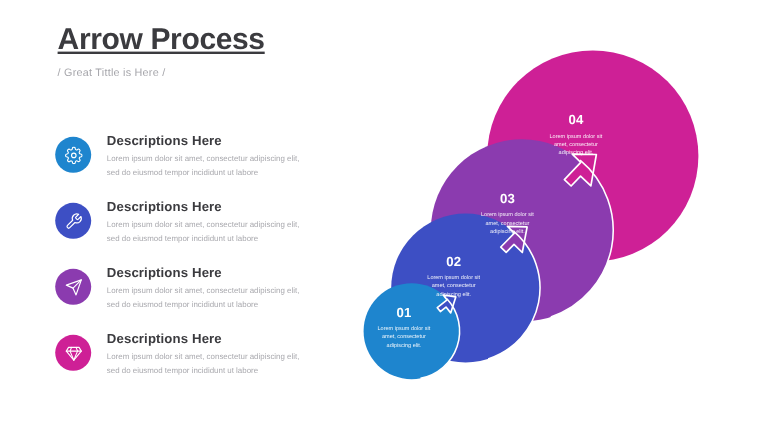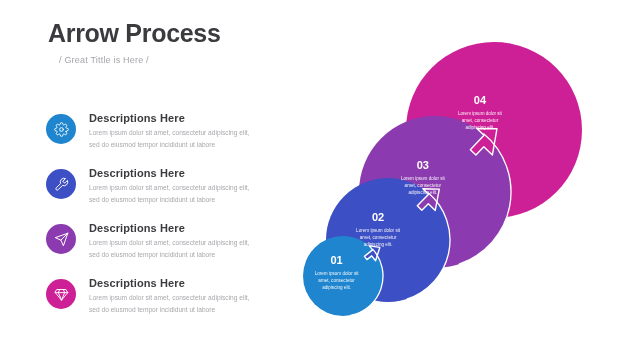--- a/index.html
+++ b/index.html
@@ -19,27 +19,27 @@
   }
 
   
   .header { position: absolute; left: 48px; top: 20px; }
   .title {
     font-size: 25px;
     font-weight: bold;
     color: #3b3b3f;
     letter-spacing: -0.3px;
     line-height: 1.1;
+    text-decoration: underline;
   }
   .subtitle {
     margin-top: 7px;
     font-size: 9px;
     color: #a6a6ab;
     letter-spacing: 0.2px;
-    margin-left: 11px;
   }
 
   
   .legend { position: absolute; left: 46px; top: 112px; width: 240px; }
   .legend-item {
     position: relative;
     display: flex;
     align-items: flex-start;
     height: 55px;
   }

